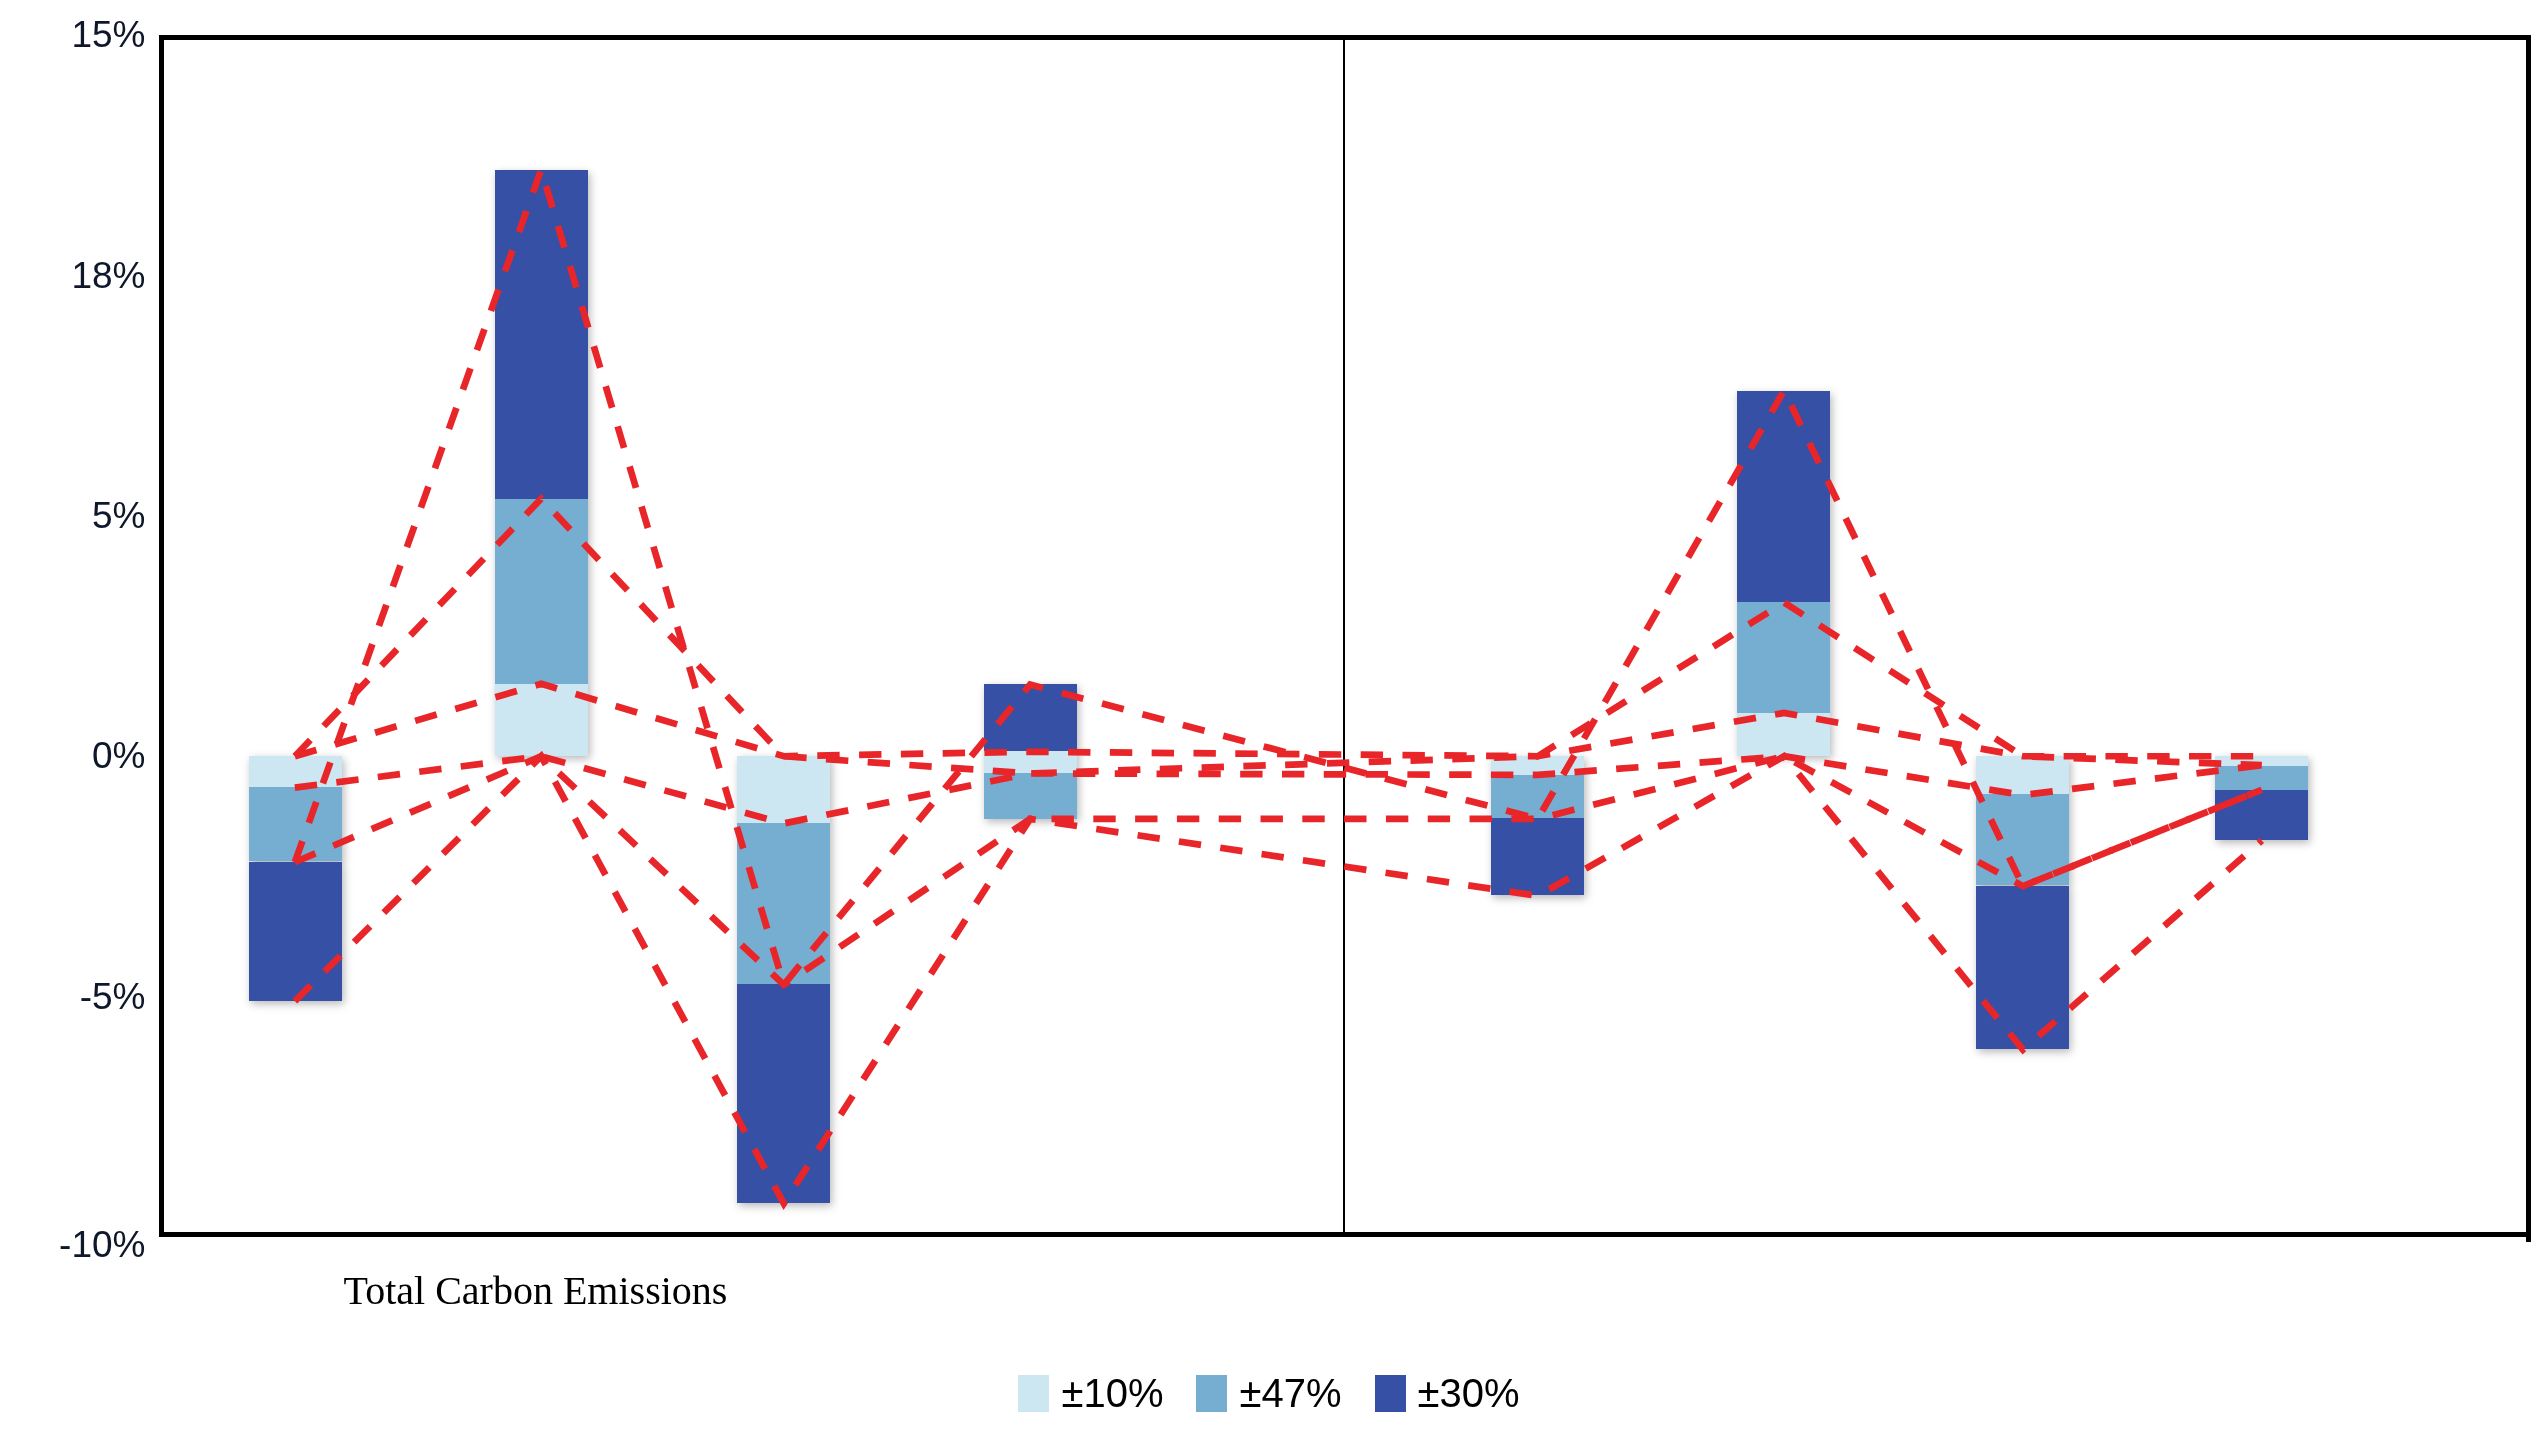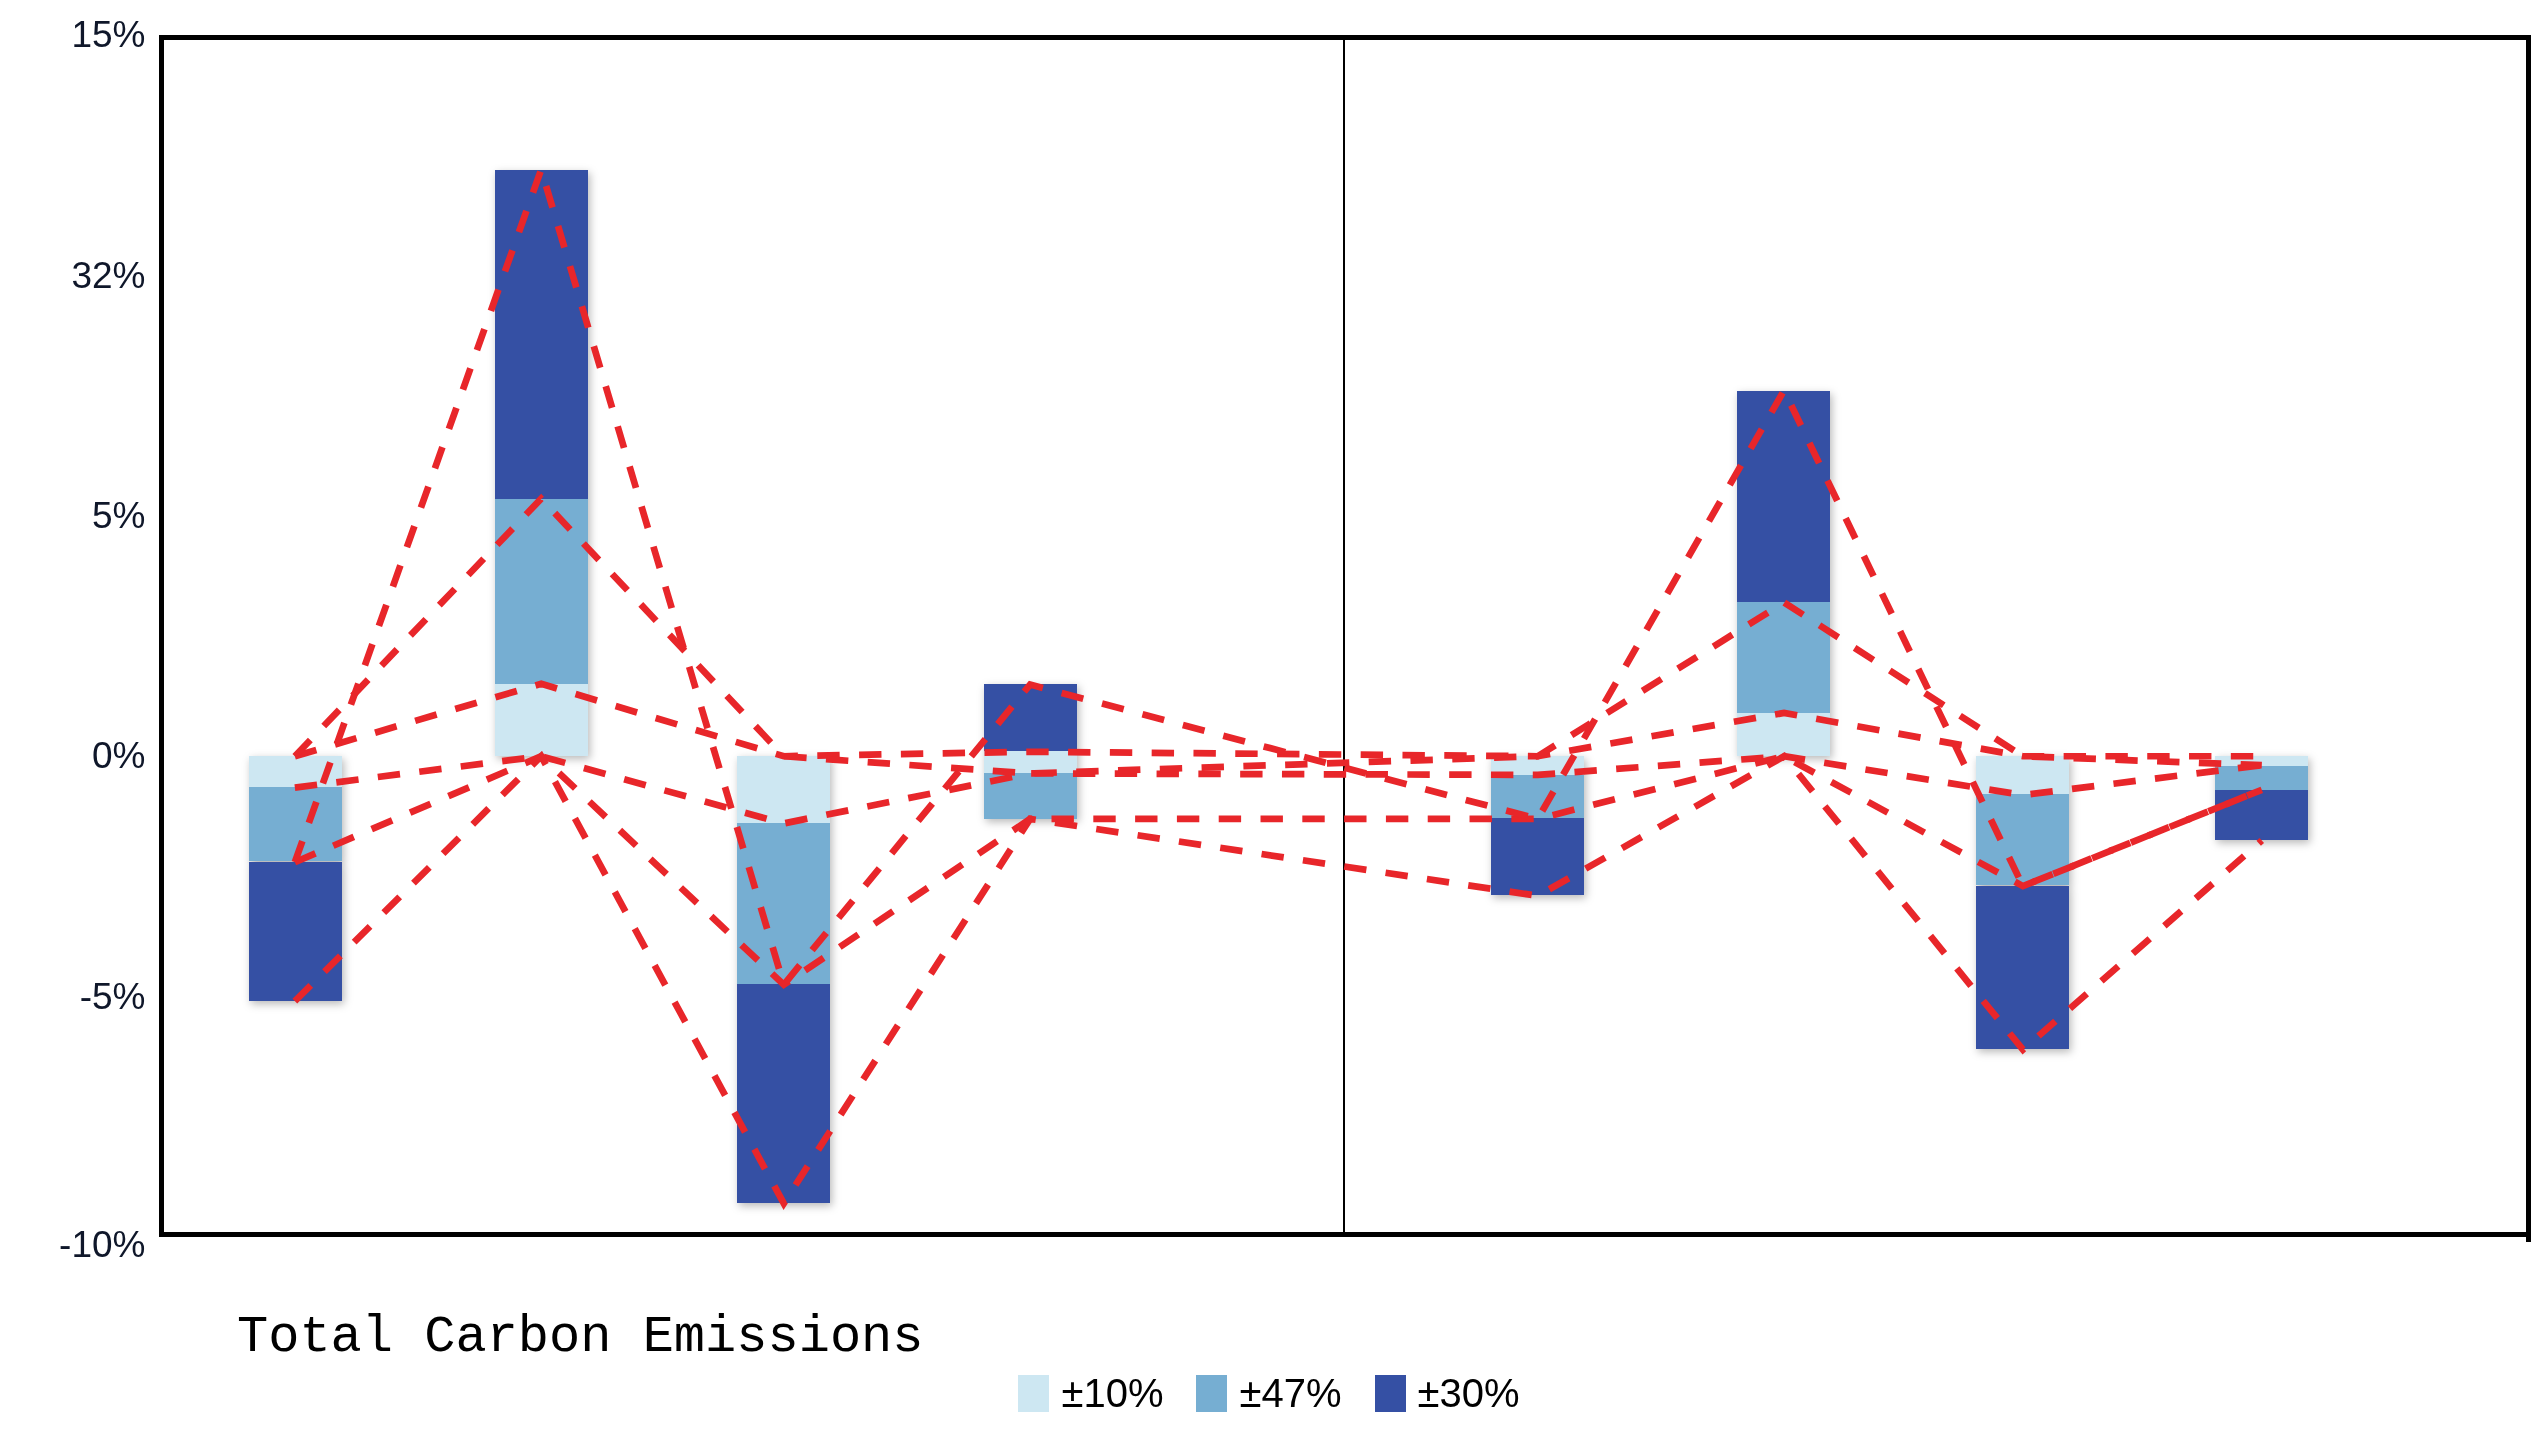--- a/index.html
+++ b/index.html
@@ -18,38 +18,38 @@
      font-size:37px;color:#0f172a;line-height:1;font-family:"Liberation Sans",sans-serif;}
 
   
   .bar{position:absolute;filter:drop-shadow(2.2px 3.7px 4.5px rgba(0,0,0,0.28));}
   .seg{position:absolute;left:0;width:100%;}
 
   
   svg.connectors{position:absolute;left:0;top:0;width:2538px;height:1452px;pointer-events:none;}
 
   
-  .catlabel{position:absolute;font-size:52px;color:#000;text-align:center;
-     font-family:Liberation Mono, monospace;white-space:nowrap;margin-top:41px;}
+  .catlabel{position:absolute;font-size:40px;color:#000;text-align:center;
+     font-family:Liberation Serif, serif;white-space:nowrap;}
 
   
   .legend{position:absolute;left:0;top:1373px;width:2538px;display:flex;
      justify-content:center;align-items:center;gap:33px;}
   .legend-item{display:flex;align-items:center;gap:12px;}
   .legend-swatch{width:31px;height:37px;}
   .legend-text{font-size:40px;color:#000;line-height:1;font-family:"Liberation Sans",sans-serif;}
 </style>
 </head>
 <body>
 
 <div id="chart-root">
 
   <div id="ytick-layer">
       <div class="ytick" style="left: 7.5px; width: 138px; top: 16.4px;">15%</div>
-      <div class="ytick" style="left: 7.5px; width: 138px; top: 257px;">32%</div>
+      <div class="ytick" style="left: 7.5px; width: 138px; top: 257px;">18%</div>
       <div class="ytick" style="left: 7.5px; width: 138px; top: 497px;">5%</div>
       <div class="ytick" style="left: 7.5px; width: 138px; top: 737px;">0%</div>
       <div class="ytick" style="left: 7.5px; width: 138px; top: 978px;">-5%</div>
       <div class="ytick" style="left: 7.5px; width: 138px; top: 1218px; margin-top: 8px;">-10%</div>
     </div>
 
   <div class="plot-frame"></div>
   <div class="plot-frame-right"></div>
   <div class="panel-divider"></div>
 

